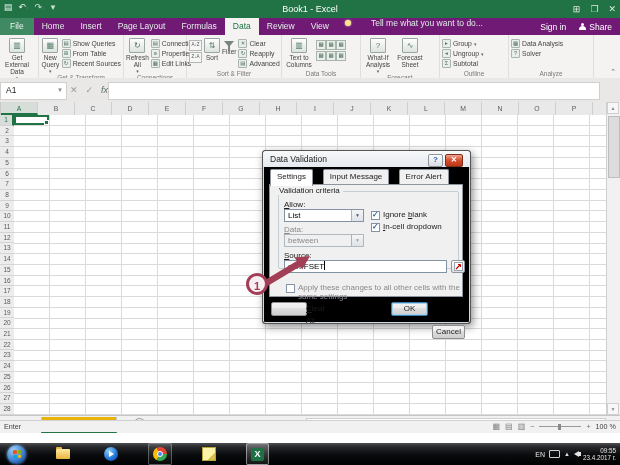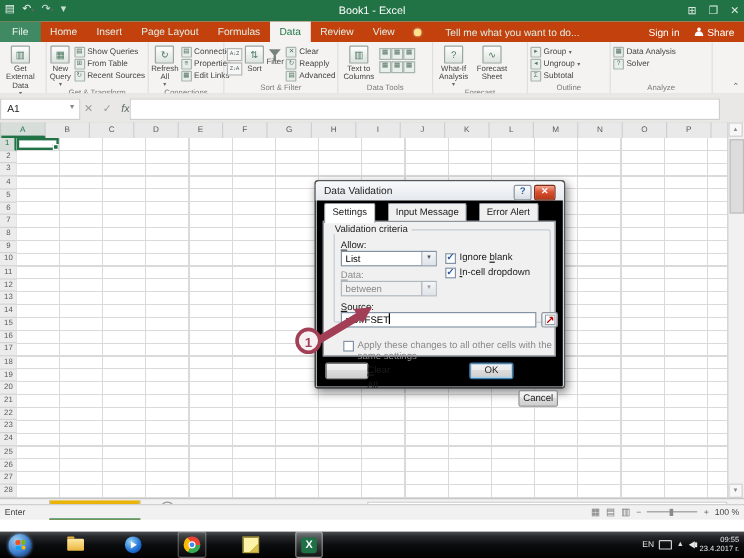--- a/index.html
+++ b/index.html
@@ -8,21 +8,21 @@
   .abs{position:absolute;}
 
   
   #titlebar{left:0;top:0;width:620px;height:18px;background:#217346;color:#fff;}
   .qat{left:4px;top:2px;display:flex;gap:6px;align-items:center;color:#e8f1ea;font-size:9px;}
   .qat .g{opacity:.85;}
   #win-title{left:0;top:0;width:620px;height:18px;text-align:center;line-height:18px;font-size:9px;color:#fff;}
   .winctl{right:4px;top:0;height:18px;display:flex;gap:10px;align-items:center;color:#dce9e0;font-size:9px;}
 
   
-  #tabrow{left:0;top:18px;width:620px;height:17px;background:#c2410c;display:flex;align-items:center;}
+  #tabrow{left:0;top:18px;width:620px;height:17px;background:#701a75;display:flex;align-items:flex-start;}
   .rtab{height:17px;line-height:17px;padding:0 8px;font-size:8.5px;color:#e3efe7;white-space:nowrap;}
   .rtab.file{background:#3f8a63;color:#eaf3ee;padding:0 10px;}
   .rtab.active{background:#f4f3f1;color:#217346;}
   #tellme{display:flex;align-items:center;gap:20px;color:#dfeee5;font-size:8.5px;padding-left:8px;}
   .bulb{width:6px;height:6px;border-radius:50%;background:#ffe38a;box-shadow:0 0 2px #fff;}
   #tabrow-right{position:absolute;right:2px;top:18px;height:17px;display:flex;gap:6px;align-items:center;color:#fff;font-size:8.5px;}
   .share-chip{display:flex;align-items:center;gap:3px;padding:0 6px;height:15px;}
   .person{width:8px;height:8px;position:relative;}
   .person::before{content:"";position:absolute;left:2.5px;top:0;width:3px;height:3px;border-radius:50%;background:#fff;}
   .person::after{content:"";position:absolute;left:0.5px;top:3.5px;width:7px;height:4px;border-radius:4px 4px 0 0;background:#fff;}

